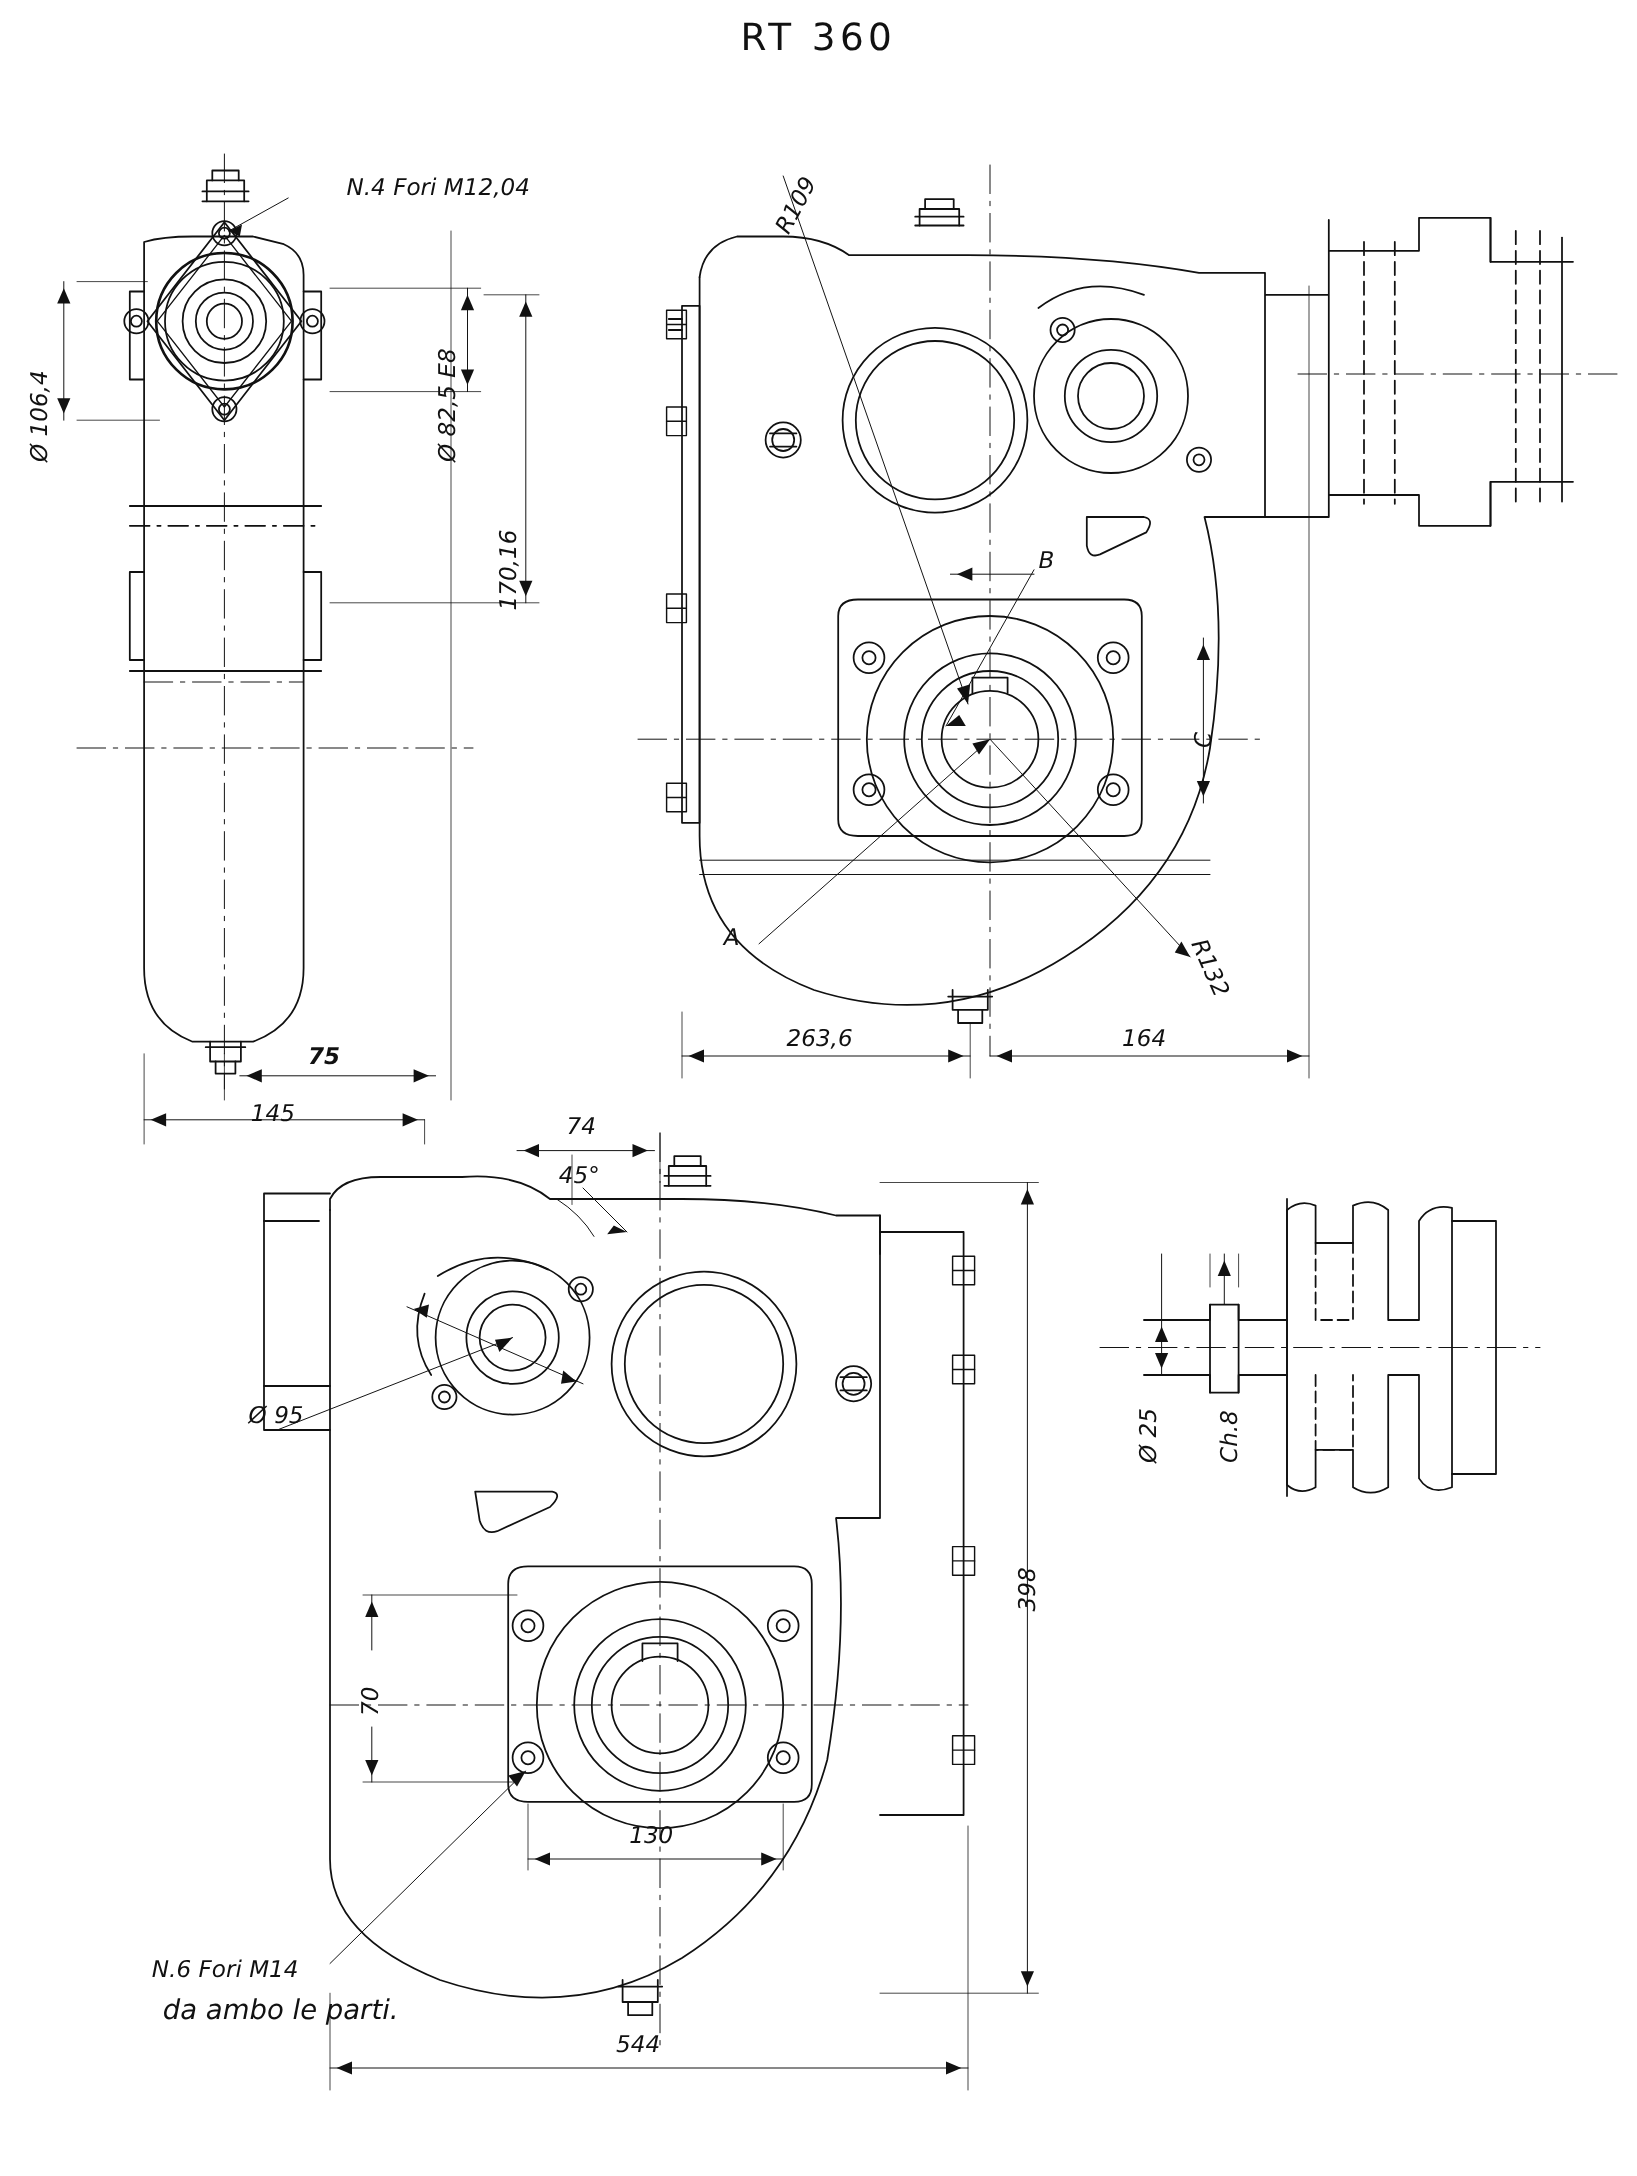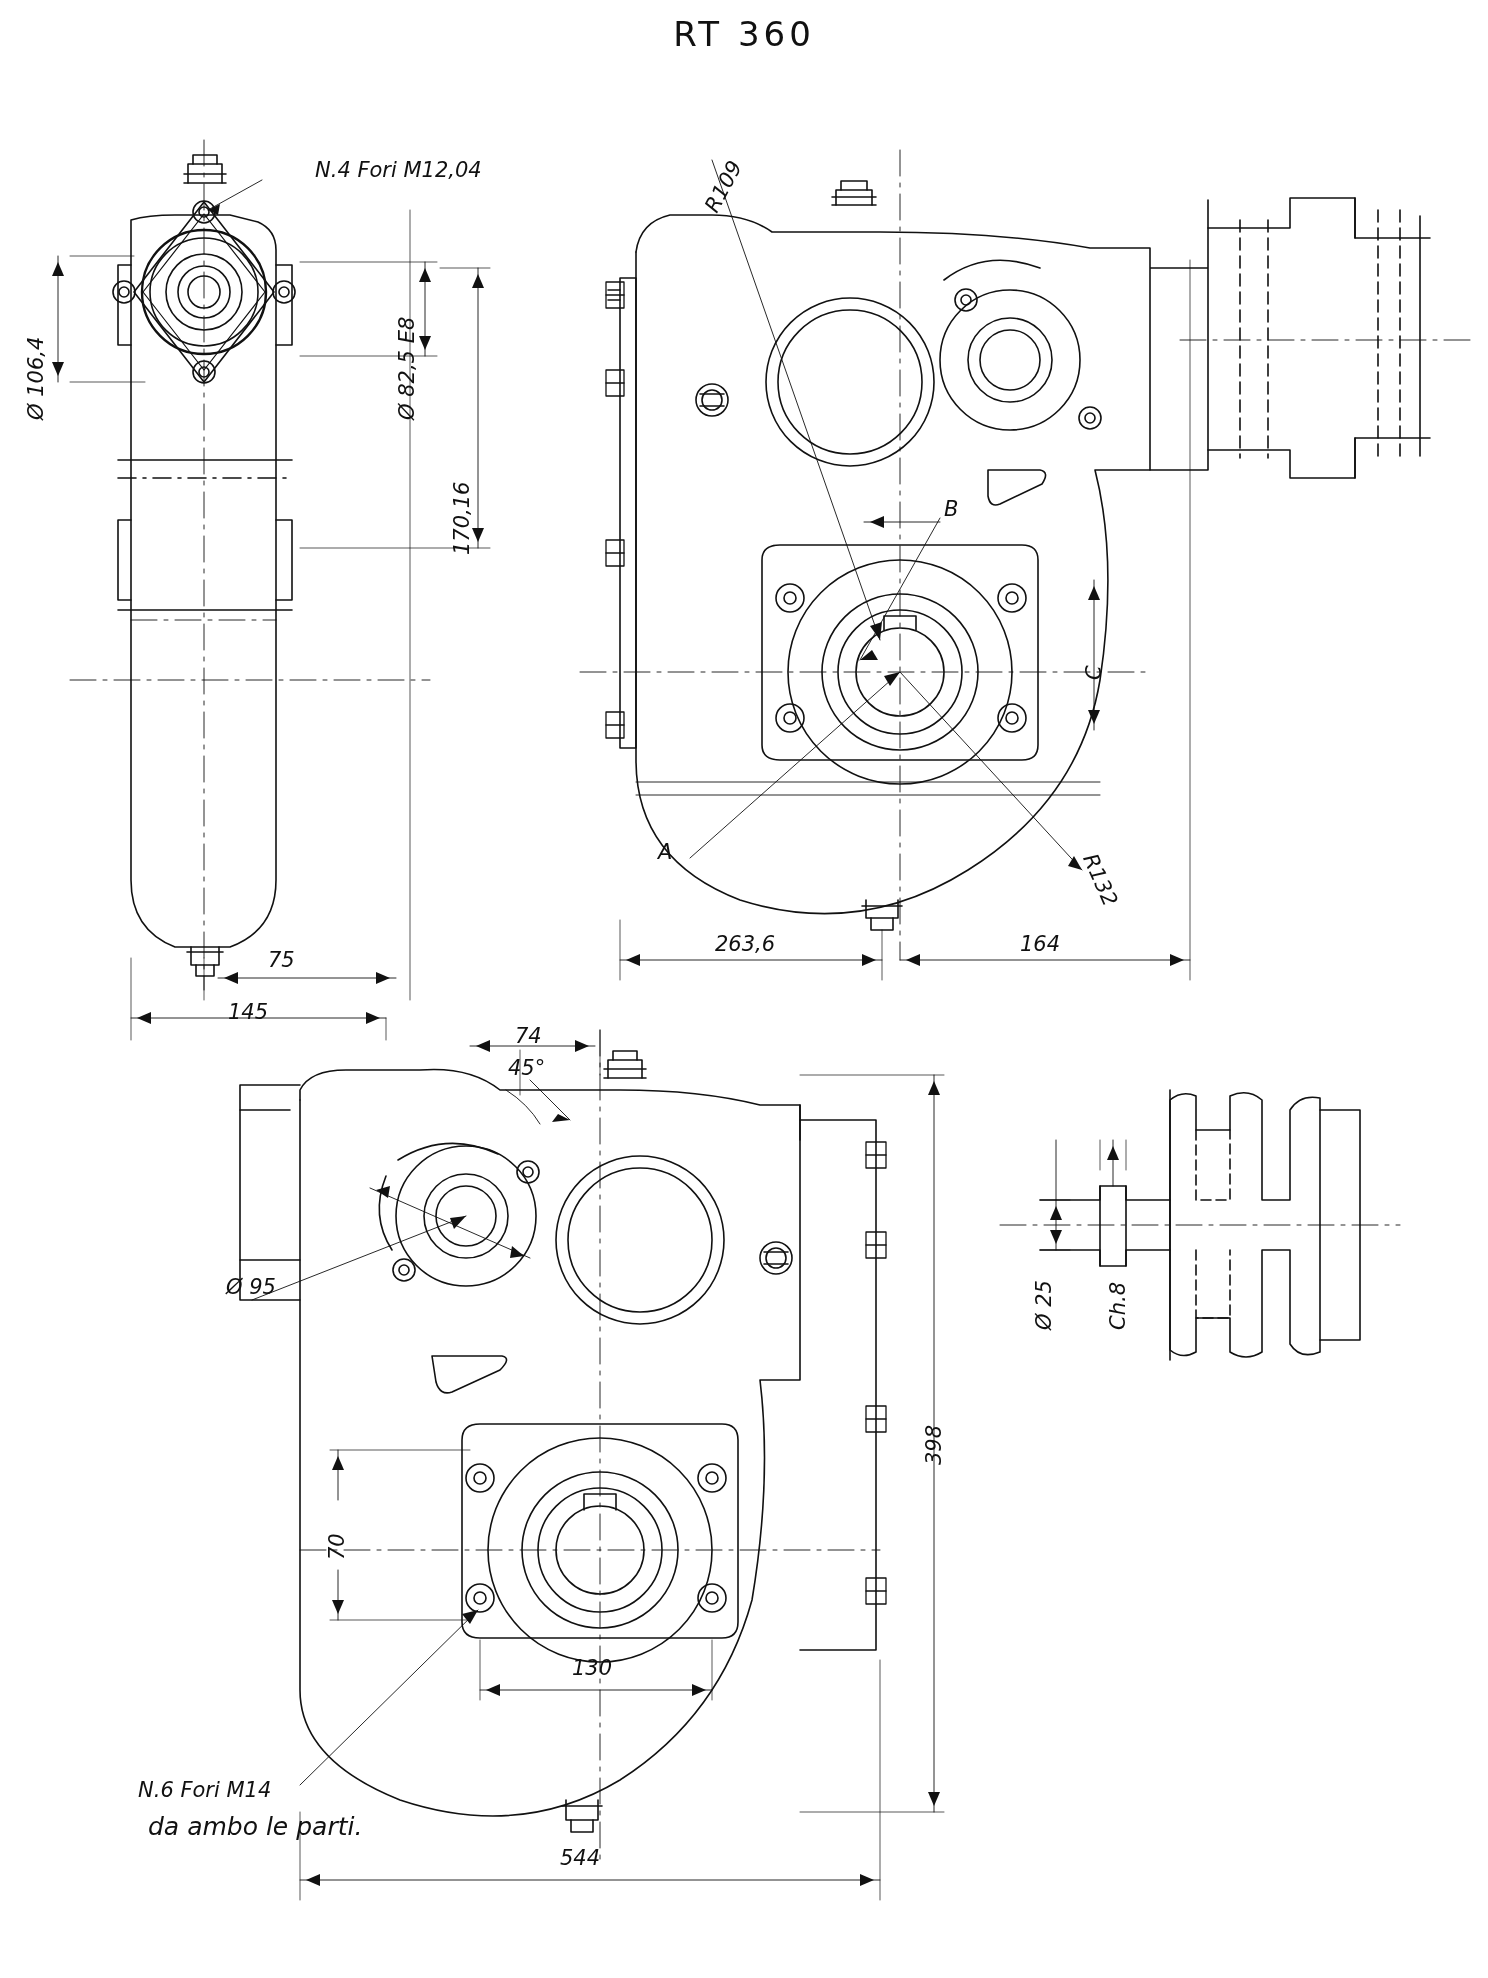--- a/index.html
+++ b/index.html
@@ -378,39 +378,39 @@
   </svg>
 
   <div class="lbl" style="left:315px; top:158px;">N.4  Fori  M12,04</div>
 
   <div class="lbl" style="left:24px; top:420px; transform:rotate(-90deg); transform-origin:0 0;">Ø 106,4</div>
 
   <div class="lbl" style="left:395px; top:420px; transform:rotate(-90deg); transform-origin:0 0;">Ø 82,5  E8</div>
 
   <div class="lbl" style="left:450px; top:555px; transform:rotate(-90deg); transform-origin:0 0;">170,16</div>
 
-  <div class="lbl" style="left:268px; top:948px;">75</div>
+  <div class="lbl" style="left:280px; top:948px;font-weight:bold;">75</div>
 
   <div class="lbl" style="left:228px; top:1000px;">145</div>
 
   <div class="lbl" style="left:700px; top:205px; transform:rotate(-62deg); transform-origin:0 0;">R109</div>
 
   <div class="lbl" style="left:1100px; top:850px; transform:rotate(66deg); transform-origin:0 0;">R132</div>
 
   <div class="lbl" style="left:658px; top:840px;">A</div>
 
   <div class="lbl" style="left:944px; top:497px;">B</div>
 
   <div class="lbl" style="left:1082px; top:680px; transform:rotate(-90deg); transform-origin:0 0;">C</div>
 
   <div class="lbl" style="left:715px; top:932px;">263,6</div>
 
   <div class="lbl" style="left:1020px; top:932px;">164</div>
 
-  <div class="lbl" style="left:515px; top:1012px;margin-top:12px;">74</div>
+  <div class="lbl" style="left:515px; top:1012px;">74</div>
 
   <div class="lbl" style="left:508px; top:1056px;">45°</div>
 
   <div class="lbl" style="left:207px; top:1275px;margin-left:19px;">Ø 95</div>
 
   <div class="lbl" style="left:325px; top:1560px; transform:rotate(-90deg); transform-origin:0 0;">70</div>
 
   <div class="lbl" style="left:572px; top:1656px;">130</div>
 
   <div class="lbl" style="left:922px; top:1465px; transform:rotate(-90deg); transform-origin:0 0;">398</div>

